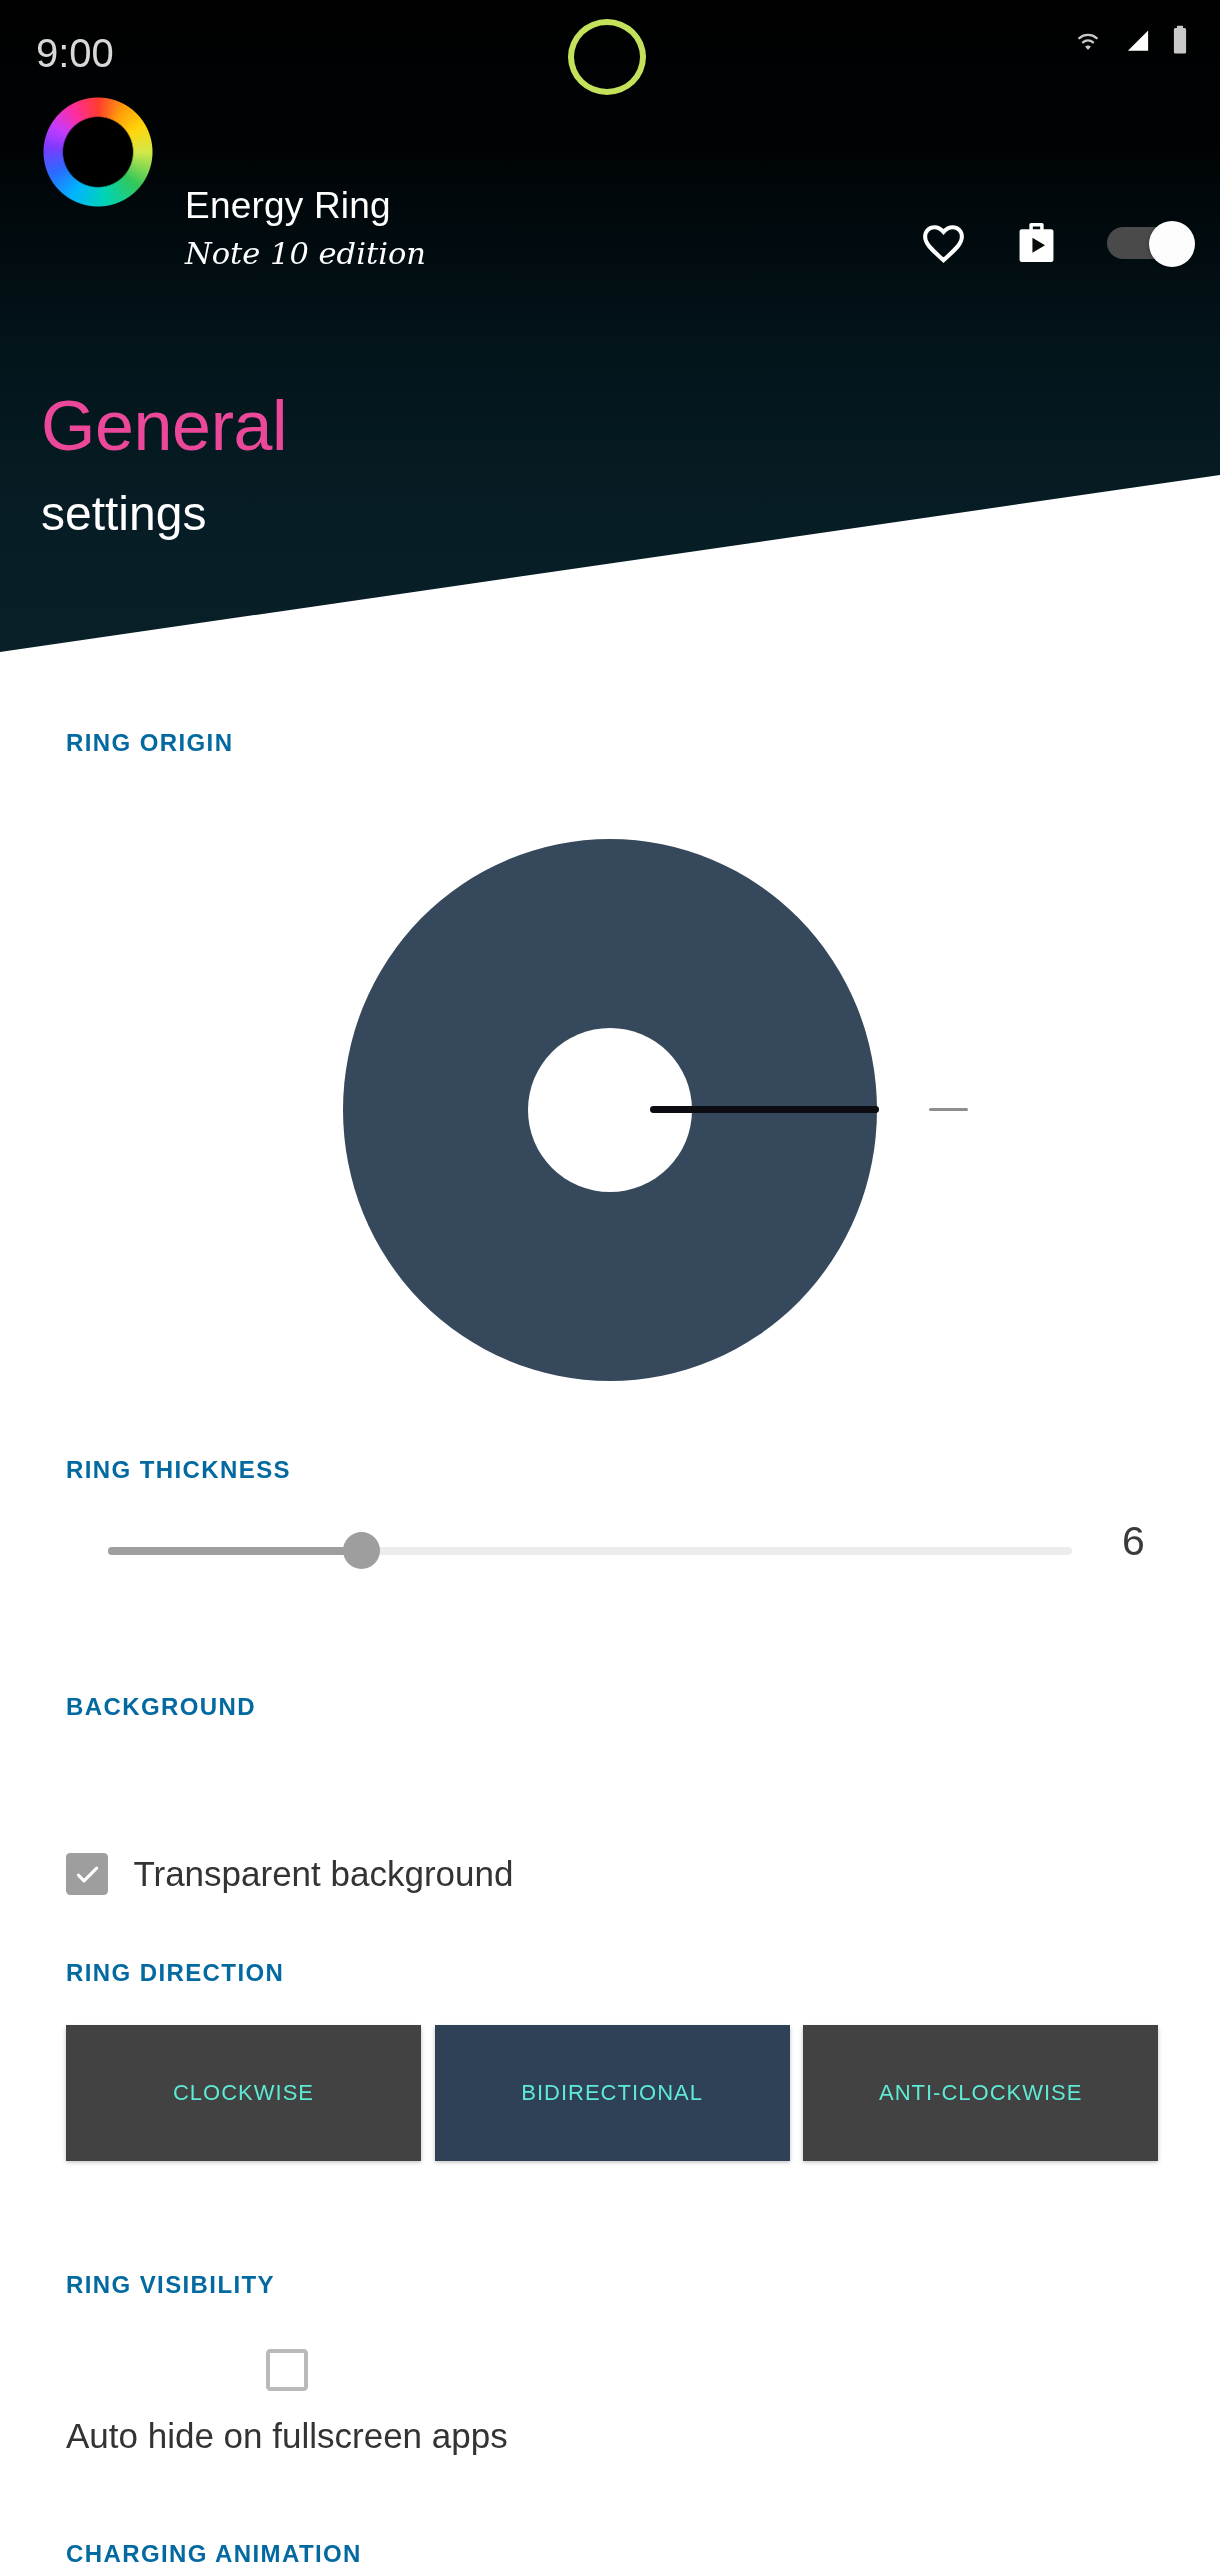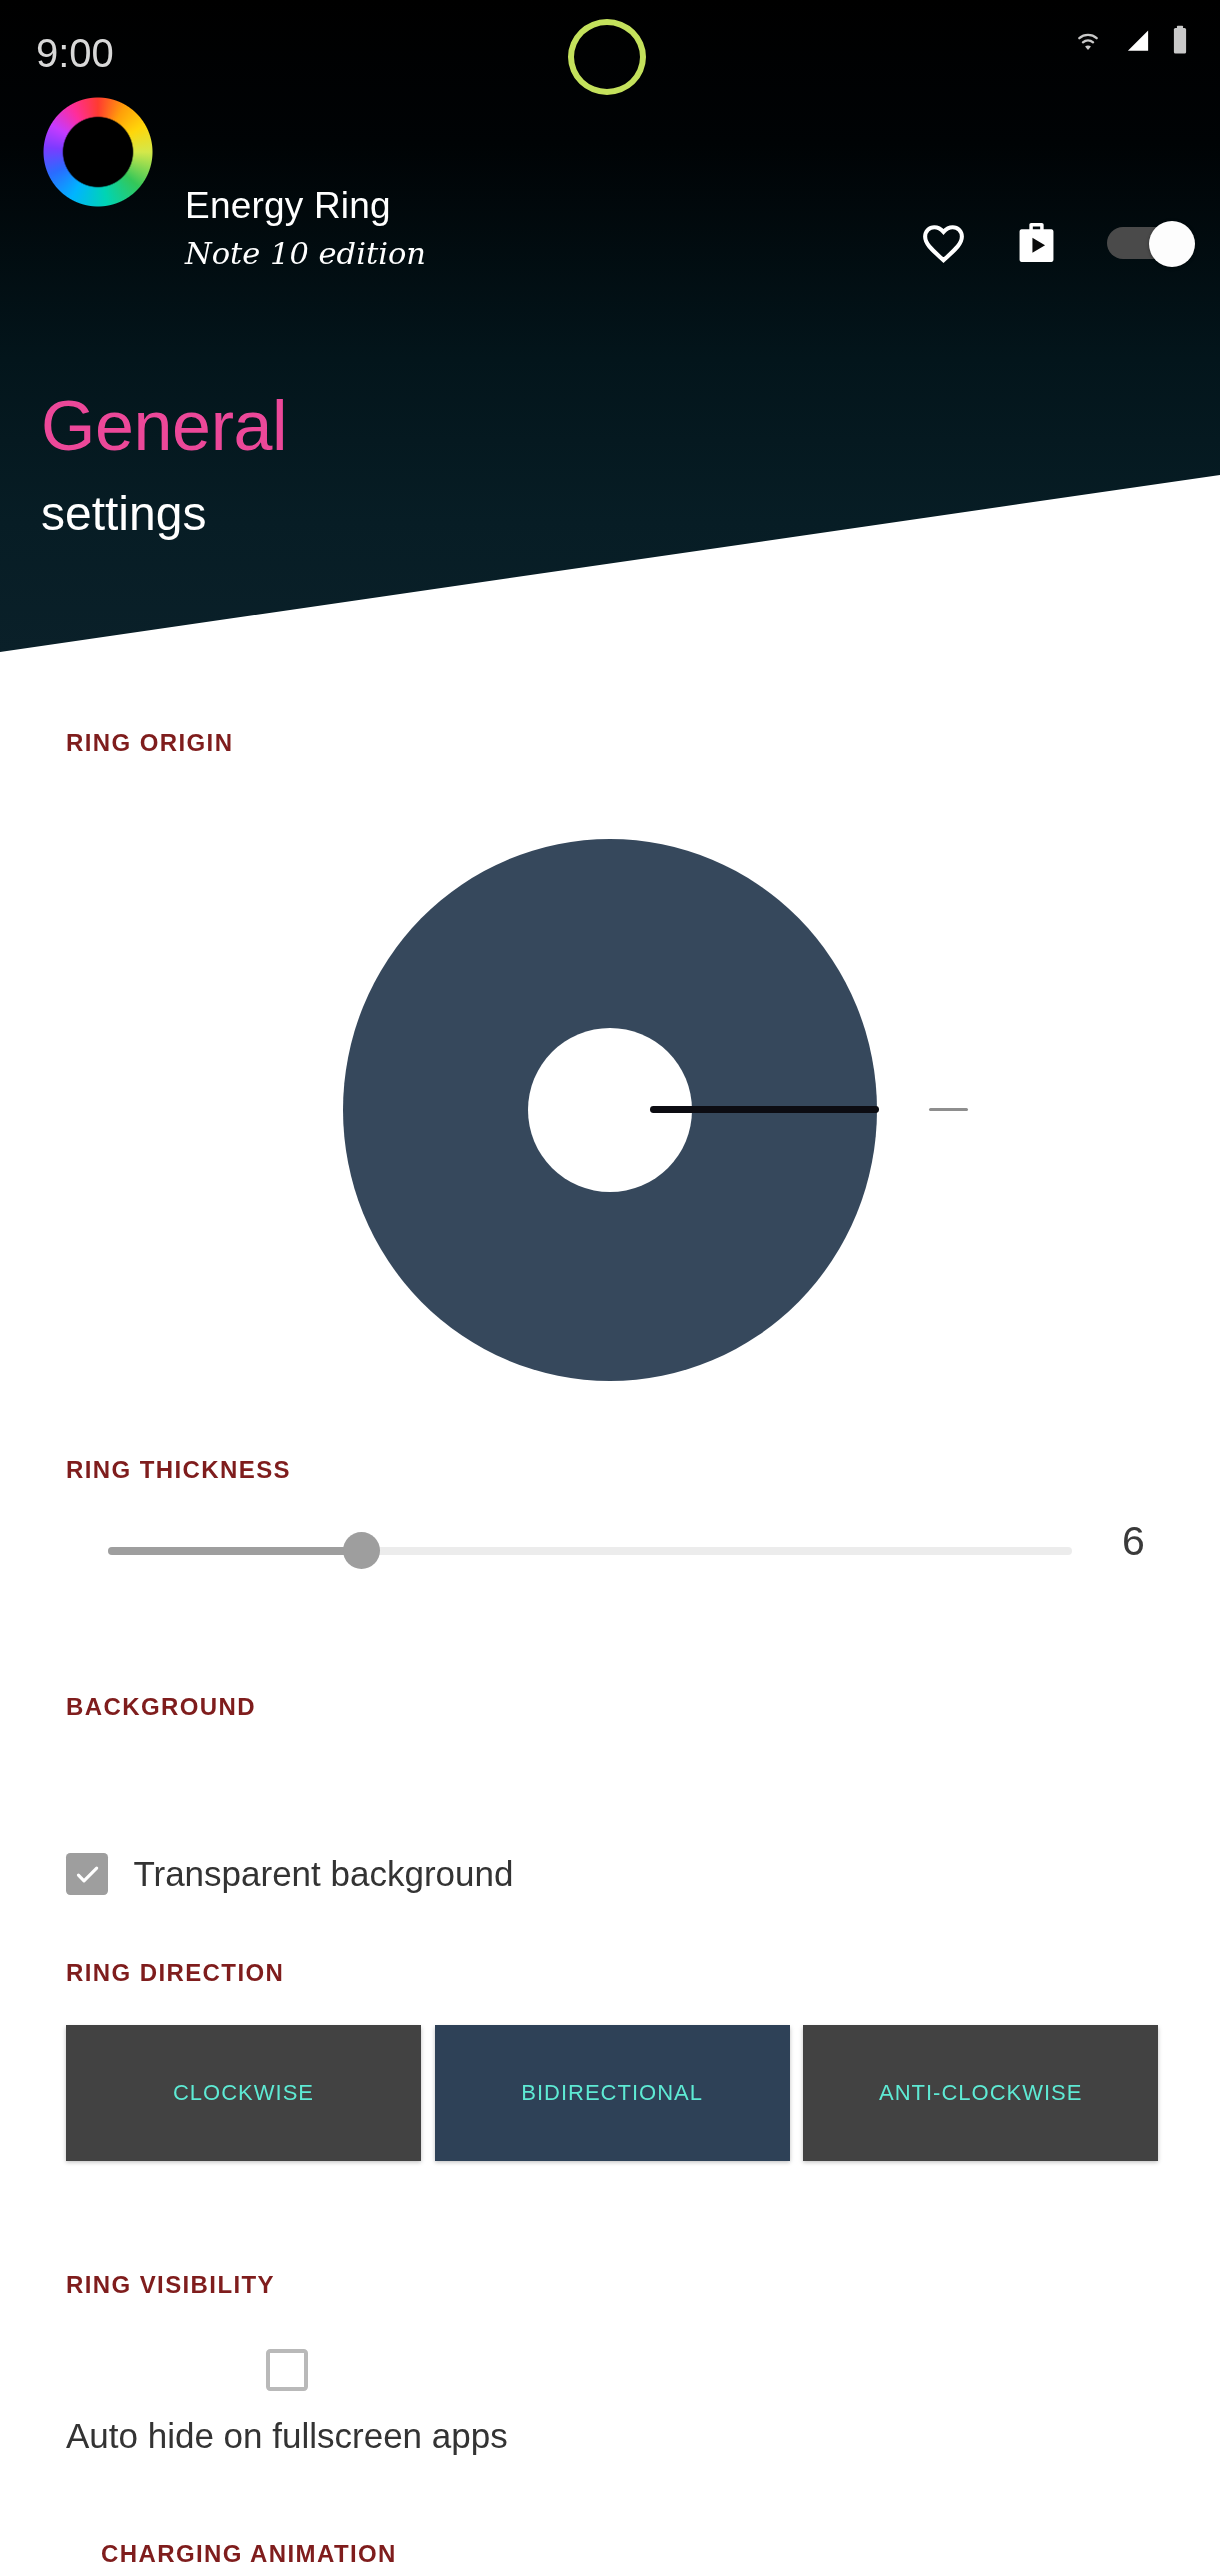--- a/index.html
+++ b/index.html
@@ -82,21 +82,21 @@
     letter-spacing:-0.4px;
   }
   #page-subtitle {
     position:absolute; left:41px; top:490px;
     font-size:48px; color:#ffffff; font-weight:400; line-height:1;
   }
 
   
   .section-label {
     position:absolute; left:66px;
-    font-size:24px; font-weight:bold; color:#7f1d1d; letter-spacing:1.4px;
+    font-size:24px; font-weight:bold; color:#0369a1; letter-spacing:1.4px;
   }
 
   
   #ring-origin-widget {
     position:absolute; left:343px; top:839px; width:534px; height:542px;
   }
   #donut {
     position:absolute; left:0; top:0; width:534px; height:542px; border-radius:50%;
     background:#36485c;
   }
@@ -254,16 +254,16 @@
     <div class="dir-btn inactive">ANTI-CLOCKWISE</div>
   </div>
 
   <div class="section-label" style="top:2271px;">RING VISIBILITY</div>
 
   <div class="cbx-row" style="top:2349px;flex-direction:column;">
     <div class="cbx unchecked"></div>
     <div class="cbx-label">Auto hide on fullscreen apps</div>
   </div>
 
-  <div class="section-label" style="top:2540px;margin-left:35px;">CHARGING ANIMATION</div>
+  <div class="section-label" style="top:2540px;">CHARGING ANIMATION</div>
 
 </div>
 
 
 </body></html>

